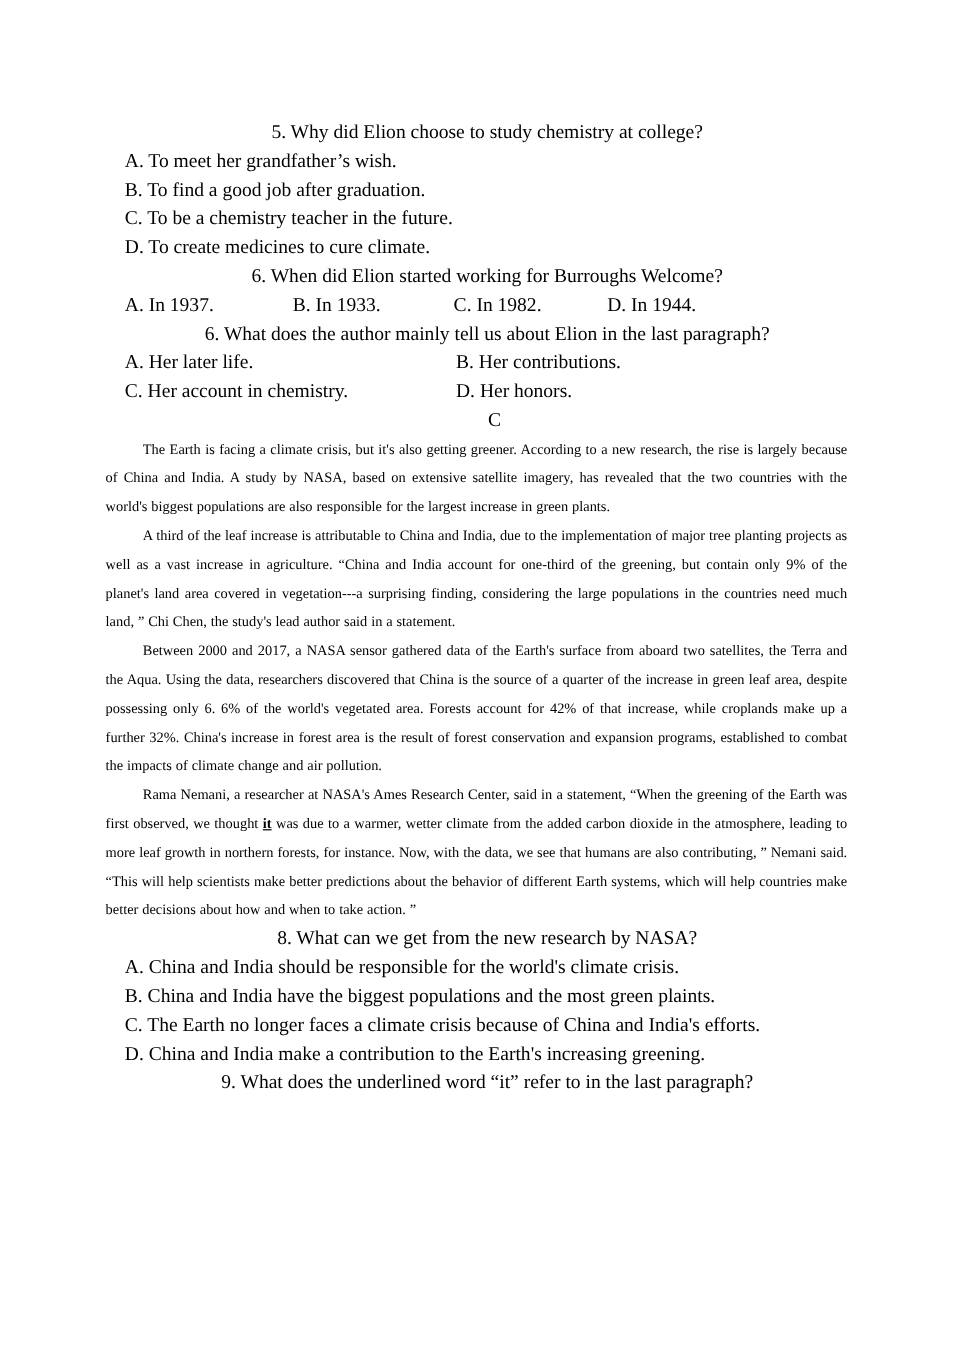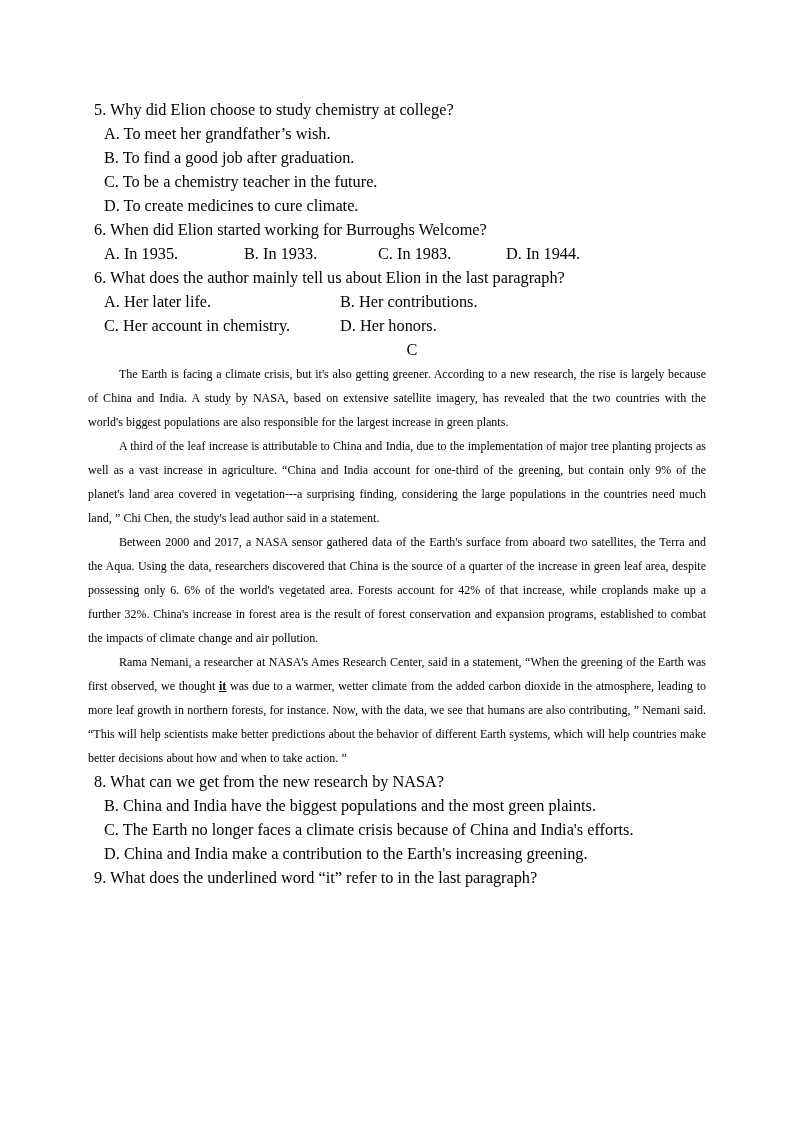--- a/index.html
+++ b/index.html
@@ -30,22 +30,23 @@
     position: absolute;
     left: 88px;
     top: 98px;
     width: 618px;
   }
 
   
   .qline {
     font-size: 16.3px;
     line-height: 24px;
-    margin-left: 6px;       
+    margin-left: 18px;       
     white-space: pre;
+    text-align: center;
   }
 
   .optline {
     font-size: 16.3px;
     line-height: 24px;
     margin-left: 16px;      
     white-space: pre;
   }
 
   
@@ -59,20 +60,21 @@
   .opt-row-4 > span:nth-child(2) { width: 134px; }
   .opt-row-4 > span:nth-child(3) { width: 128px; }
   .opt-row-4 > span:nth-child(4) { width: 120px; }
 
   
   .opt-row-2 {
     font-size: 16.3px;
     line-height: 24px;
     margin-left: 16px;
     display: flex;
+    gap: 40px;
   }
   .opt-row-2 > span:nth-child(1) { width: 236px; }
 
   
   .passage-label {
     font-size: 16.3px;
     line-height: 24px;
     text-align: center;
     width: 648px;        
     margin-left: 0;
@@ -103,23 +105,23 @@
       <div class="qline">5. Why did Elion choose to study chemistry at college?</div>
       <div class="optline">A. To meet her grandfather’s wish.</div>
       <div class="optline">B. To find a good job after graduation.</div>
       <div class="optline">C. To be a chemistry teacher in the future.</div>
       <div class="optline">D. To create medicines to cure climate.</div>
     </div>
 
     <div>
       <div class="qline">6. When did Elion started working for Burroughs Welcome?</div>
       <div class="opt-row-4">
-        <span>A. In 1935.</span>
+        <span>A. In 1937.</span>
         <span>B. In 1933.</span>
-        <span>C. In 1983.</span>
+        <span>C. In 1982.</span>
         <span>D. In 1944.</span>
       </div>
     </div>
 
     <div>
       <div class="qline">6. What does the author mainly tell us about Elion in the last paragraph?</div>
       <div class="opt-row-2">
         <span>A. Her later life.</span>
         <span>B. Her contributions.</span>
       </div>
@@ -132,20 +134,21 @@
     <div class="passage-label">C</div>
 
     <p class="para">The Earth is facing a climate crisis, but it's also getting greener. According to a new research, the rise is largely because of China and India. A study by NASA, based on extensive satellite imagery, has revealed that the two countries with the world's biggest populations are also responsible for the largest increase in green plants.</p>
     <p class="para">A third of the leaf increase is attributable to China and India, due to the implementation of major tree planting projects as well as a vast increase in agriculture. “China and India account for one-third of the greening, but contain only 9% of the planet's land area covered in vegetation---a surprising finding, considering the large populations in the countries need much land, ” Chi Chen, the study's lead author said in a statement.</p>
     <p class="para">Between 2000 and 2017, a NASA sensor gathered data of the Earth's surface from aboard two satellites, the Terra and the Aqua. Using the data, researchers discovered that China is the source of a quarter of the increase in green leaf area, despite possessing only 6. 6% of the world's vegetated area. Forests account for 42% of that increase, while croplands make up a further 32%. China's increase in forest area is the result of forest conservation and expansion programs, established to combat the impacts of climate change and air pollution.</p>
 
     <p class="para"><span>Rama Nemani, a researcher at NASA's Ames Research Center, said in a statement, “When the greening of the Earth was first observed, we thought </span><span class="underlined-it">it</span><span> was due to a warmer, wetter climate from the added carbon dioxide in the atmosphere, leading to more leaf growth in northern forests, for instance. Now, with the data, we see that humans are also contributing, ” Nemani said. “This will help scientists make better predictions about the behavior of different Earth systems, which will help countries make better decisions about how and when to take action. ”</span></p>
 
     <div>
       <div class="qline">8. What can we get from the new research by NASA?</div>
+      <div class="optline">A. China and India should be responsible for the world's climate crisis.</div>
       <div class="optline">B. China and India have the biggest populations and the most green plaints.</div>
       <div class="optline">C. The Earth no longer faces a climate crisis because of China and India's efforts.</div>
       <div class="optline">D. China and India make a contribution to the Earth's increasing greening.</div>
     </div>
 
     <div>
       <div class="qline">9. What does the underlined word “it” refer to in the last paragraph?</div>
     </div>
 
   </div>

